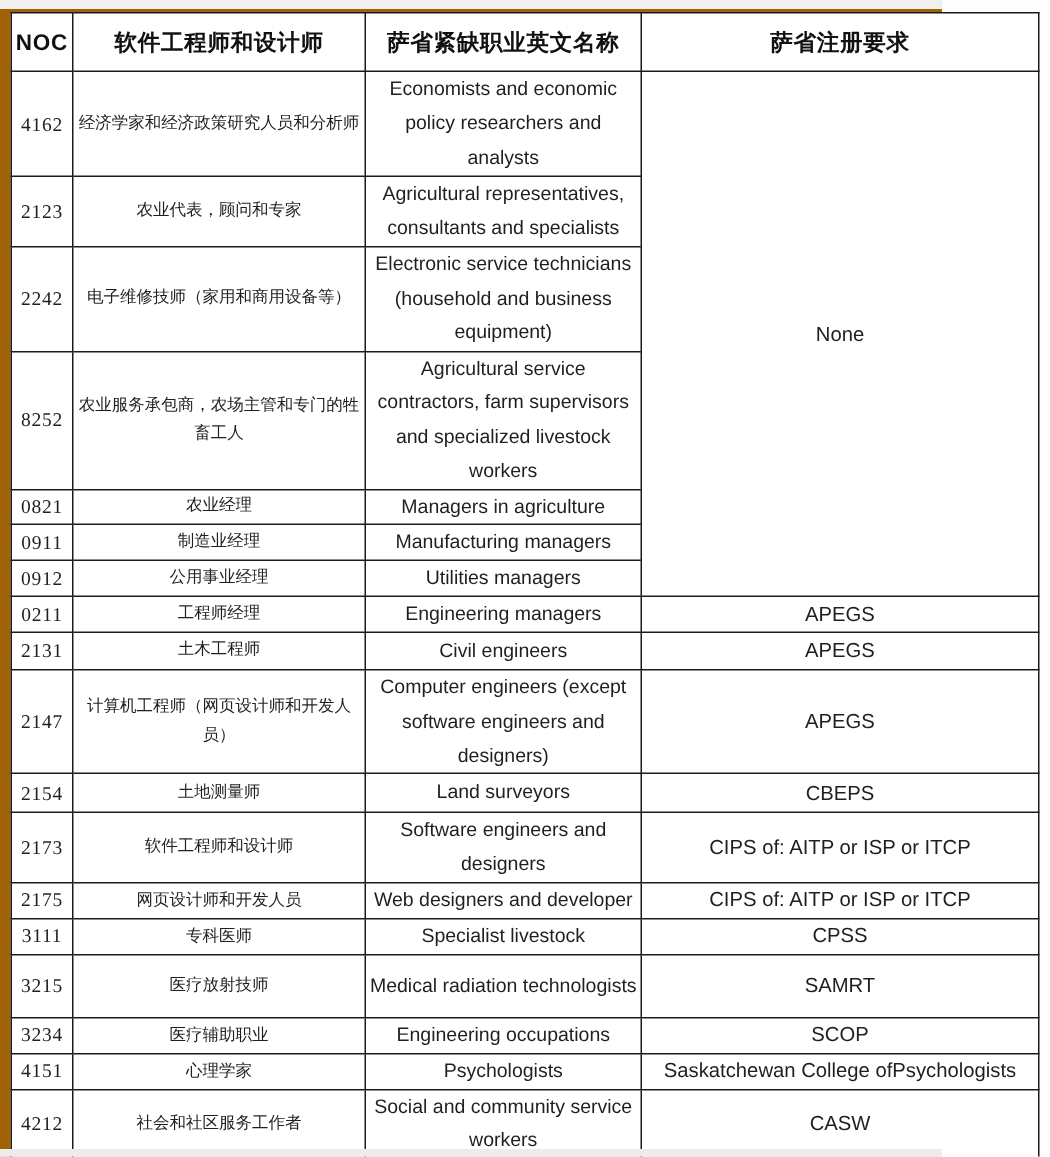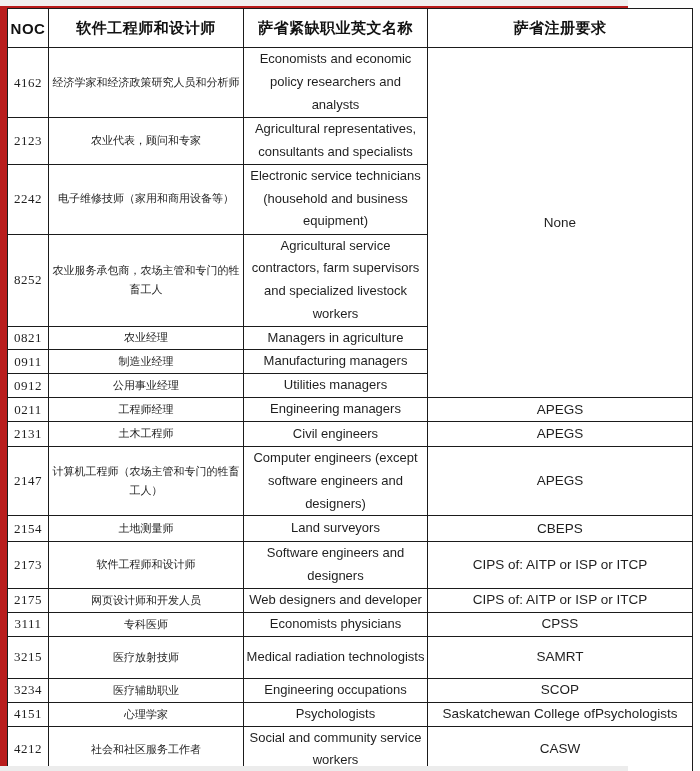--- a/index.html
+++ b/index.html
@@ -8,21 +8,21 @@
     width: 700px;
     height: 771px;
     overflow: hidden;
     background: #fdfdfd;
     font-family: "Liberation Sans", sans-serif;
   }
   .page {
     position: relative;
     width: 628px;
     height: 771px;
-    background: #b91c1c;
+    background: #a16207;
   }
   .page::before {
     content: "";
     position: absolute;
     left: 0; top: 0; right: 0;
     height: 6px;
     background: #f0f0f0;
   }
   .page::after {
     content: "";
@@ -134,21 +134,21 @@
       <td class="req">APEGS</td>
     </tr>
     <tr style="height:25px">
       <td class="noc">2131</td>
       <td class="cn">土木工程师</td>
       <td class="en">Civil engineers</td>
       <td class="req">APEGS</td>
     </tr>
     <tr style="height:63px">
       <td class="noc">2147</td>
-      <td class="cn">计算机工程师（农场主管和专门的牲畜工人）</td>
+      <td class="cn">计算机工程师（网页设计师和开发人员）</td>
       <td class="en">Computer engineers (except software engineers and designers)</td>
       <td class="req">APEGS</td>
     </tr>
     <tr style="height:26px">
       <td class="noc">2154</td>
       <td class="cn">土地测量师</td>
       <td class="en">Land surveyors</td>
       <td class="req">CBEPS</td>
     </tr>
     <tr style="height:46px">
@@ -159,21 +159,21 @@
     </tr>
     <tr style="height:24px">
       <td class="noc">2175</td>
       <td class="cn">网页设计师和开发人员</td>
       <td class="en">Web designers and developer</td>
       <td class="req">CIPS of: AITP or ISP or ITCP</td>
     </tr>
     <tr style="height:24px">
       <td class="noc">3111</td>
       <td class="cn">专科医师</td>
-      <td class="en">Economists physicians</td>
+      <td class="en">Specialist livestock</td>
       <td class="req">CPSS</td>
     </tr>
     <tr style="height:42px">
       <td class="noc">3215</td>
       <td class="cn">医疗放射技师</td>
       <td class="en">Medical radiation technologists</td>
       <td class="req">SAMRT</td>
     </tr>
     <tr style="height:24px">
       <td class="noc">3234</td>

